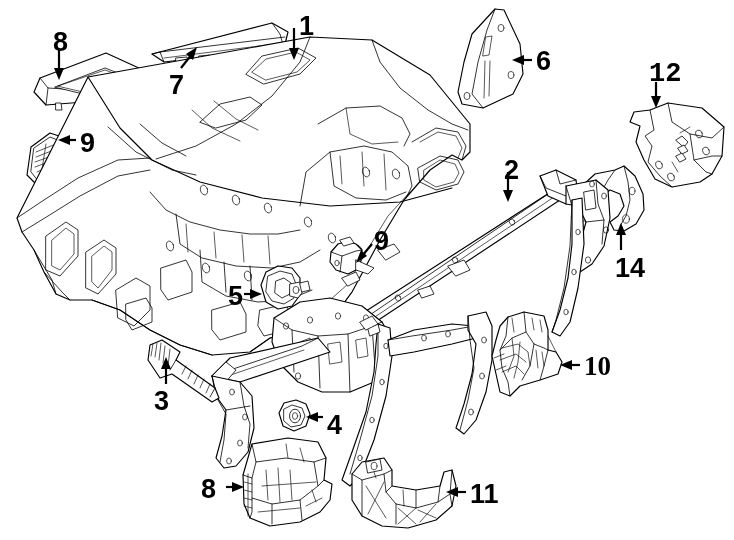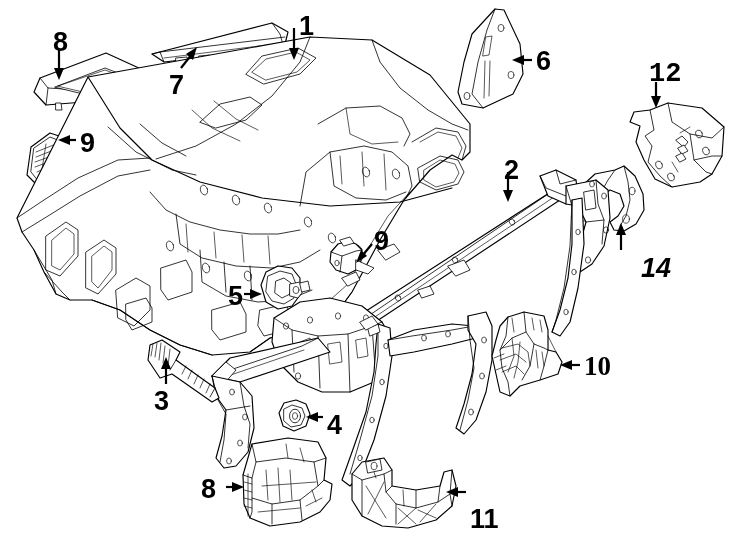--- a/index.html
+++ b/index.html
@@ -555,19 +555,19 @@
   <div class="callout-num" style="left:299px; top:13px;">1</div>
   <div class="callout-num" style="left:504px; top:157px;">2</div>
   <div class="callout-num" style="left:154px; top:388px;">3</div>
   <div class="callout-num" style="left:327px; top:412px;">4</div>
   <div class="callout-num" style="left:228px; top:283px;">5</div>
   <div class="callout-num" style="left:536px; top:48px;">6</div>
   <div class="callout-num" style="left:169px; top:72px;">7</div>
   <div class="callout-num" style="left:53px;  top:29px;">8</div>
   <div class="callout-num" style="left:80px;  top:130px;">9</div>
   <div class="callout-num" style="left:584px; top:353px;font-family:Liberation Serif, serif;">10</div>
-  <div class="callout-num" style="left:470px; top:481px;margin-top:25px;">11</div>
+  <div class="callout-num" style="left:470px; top:481px;">11</div>
   <div class="callout-num" style="left:649px; top:61px;font-family:Liberation Mono, monospace;">12</div>
   <div class="callout-num" style="left:201px; top:476px;">8</div>
-  <div class="callout-num" style="left:641px; top:255px;font-style:italic;">14</div>
+  <div class="callout-num" style="left:615px; top:255px;">14</div>
   <div class="callout-num" style="left:374px; top:228px;">9</div>
 
 </div>
 
 </body></html>

